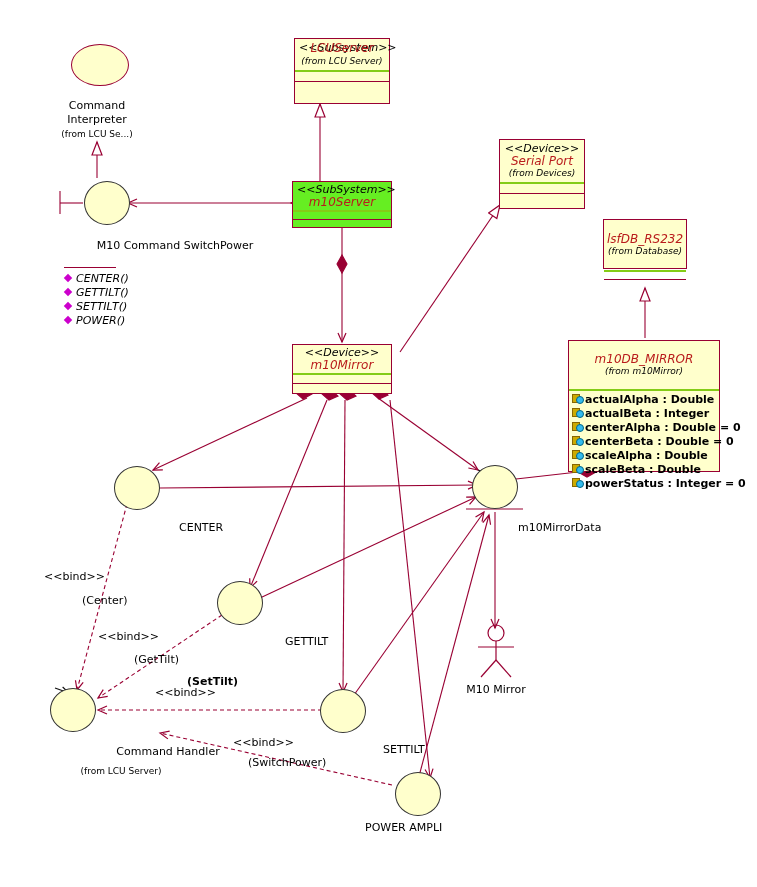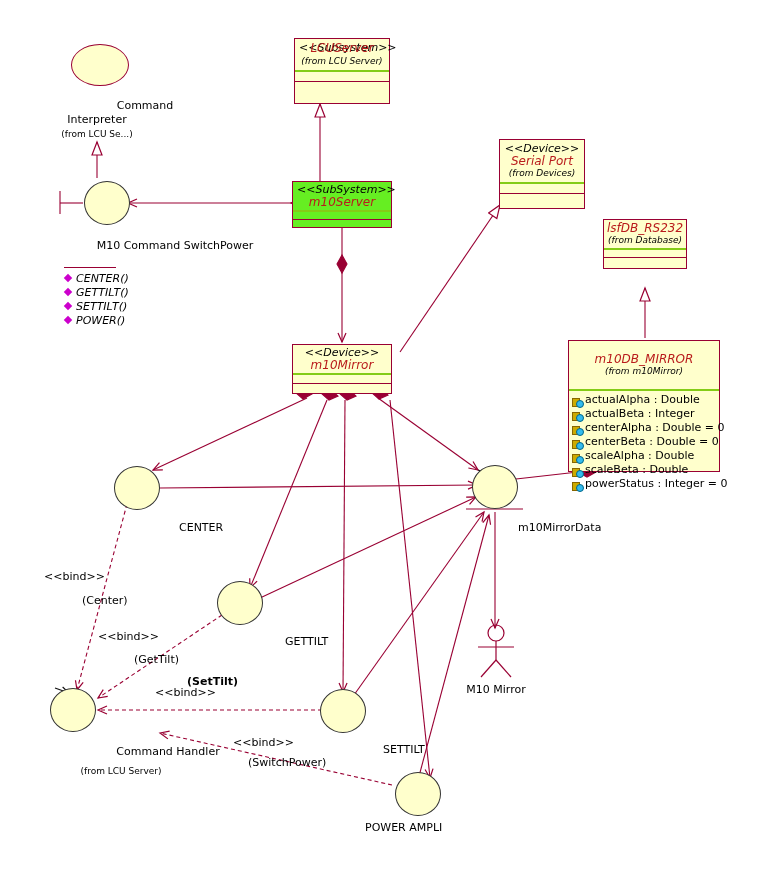--- a/index.html
+++ b/index.html
@@ -63,21 +63,22 @@
     font-size: 9px;
     color: #000000;
     white-space: nowrap;
   }
   .attr-row {
     font-size: 11px;
     line-height: 14px;
     color: #000000;
     white-space: nowrap;
     display: flex;
-    align-items: flex-end;
+    align-items: flex-start;
+    font-weight: bold;
   }
   .attr-ico {
     display: inline-block;
     width: 11px;
     height: 10px;
     margin-right: 2px;
     position: relative;
     flex: 0 0 auto;
   }
   .attr-ico::before {
@@ -283,21 +284,21 @@
     <div class="hdr">
       <div class="stereo">&lt;&lt;Device&gt;&gt;</div>
       <div class="cname">Serial Port</div>
       <div class="from">(from Devices)</div>
     </div>
     <div class="band"></div>
     <div class="band last"></div>
   </div>
 
   <div class="umlbox" style="left:603px; top:219px; width:84px; height:50px;">
-    <div class="hdr" style="padding:2px 3px;">
+    <div class="hdr" style="padding:13px 3px;">
       <div class="cname">lsfDB_RS232</div>
       <div class="from">(from Database)</div>
     </div>
     <div class="band" style="height:7px;"></div>
     <div class="band last" style="height:7px;"></div>
   </div>
 
   <div class="umlbox" style="left:292px; top:344px; width:100px; height:50px;">
     <div class="hdr" style="padding:2px 4px;">
       <div class="stereo">&lt;&lt;Device&gt;&gt;</div>
@@ -338,21 +339,21 @@
         <span>scaleBeta : Double</span>
       </div>
       <div class="attr-row">
         <span class="attr-ico"></span>
         <span>powerStatus : Integer = 0</span>
       </div>
     </div>
   </div>
 
   <div class="ellipse" style="left:71px; top:44px; width:58px; height:42px;"></div>
-  <div class="lbl c" style="left:97px; top:99px;margin-left:48px;">Command</div>
+  <div class="lbl c" style="left:97px; top:99px;">Command</div>
   <div class="lbl c" style="left:97px; top:113px;">Interpreter</div>
   <div class="lbl c small" style="left:97px; top:129px;">(from LCU Se...)</div>
 
   <div class="ellipse dark" style="left:84px; top:181px; width:46px; height:44px;"></div>
   <div class="lbl c" style="left:175px; top:239px;">M10 Command SwitchPower</div>
 
   <div id="ops-list" style="left:64px; top:267px;">
     <div class="rule"></div>
     <div class="op-row">
       <span class="op-ico"></span>

